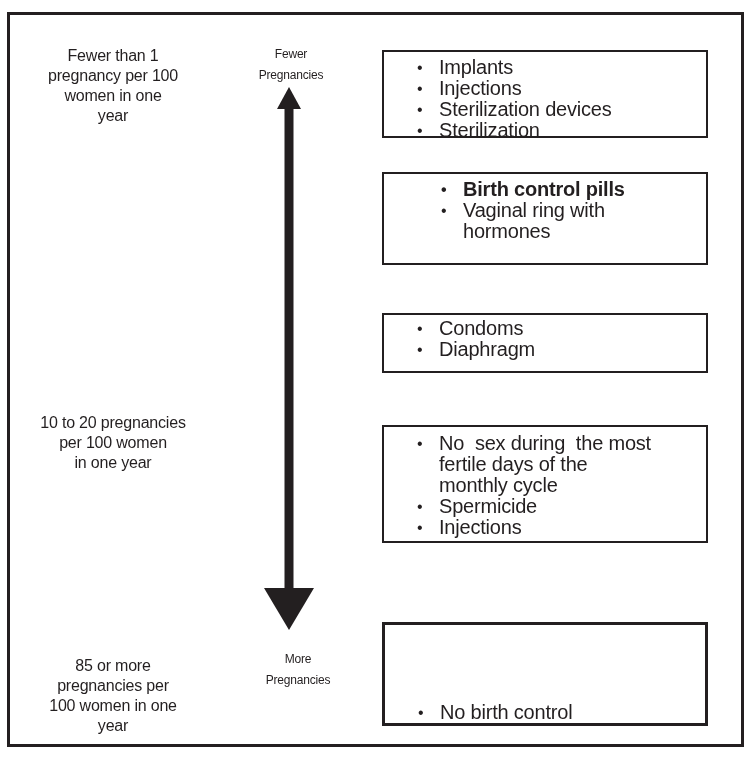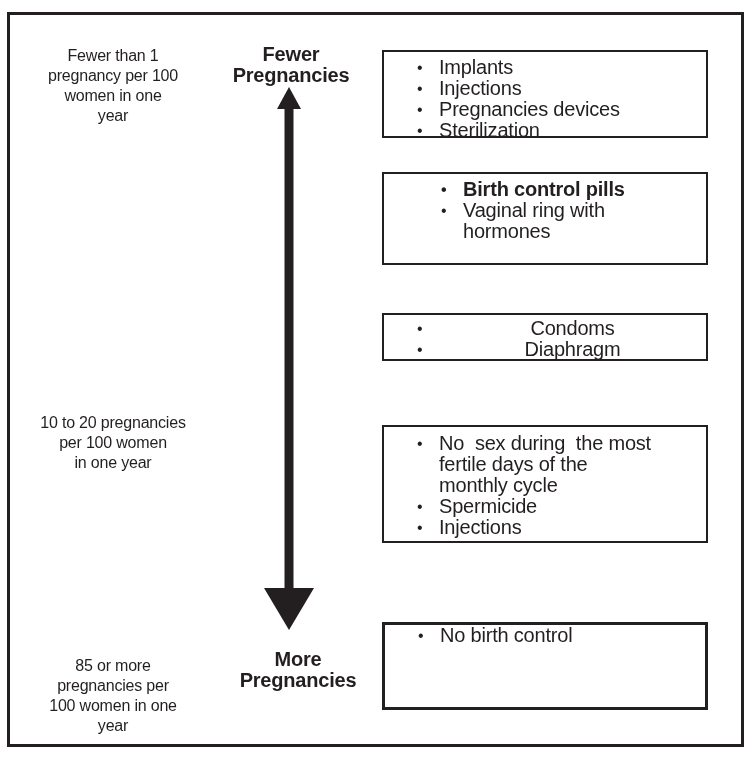--- a/index.html
+++ b/index.html
@@ -37,22 +37,22 @@
     white-space: pre-line;
     letter-spacing: -0.2px;
   }
   .rate-top    { top: 46px; }
   .rate-middle { top: 377px; margin-top: 36px; }
   .rate-bottom { top: 632px; margin-top: 24px; }
   .axis-label {
     position: absolute;
     width: 160px;
     text-align: center;
-    font-weight: bold;
-    font-size: 20px;
+    font-weight: normal;
+    font-size: 12px;
     line-height: 21px;
     white-space: pre-line;
     letter-spacing: -0.2px;
   }
   .axis-top    { left: 211px; top: 44px; }
   .axis-bottom { left: 218px; top: 649px; }
   .arrow-svg {
     position: absolute;
     left: 259px;
     top: 86px;
@@ -60,28 +60,28 @@
   .method-box {
     position: absolute;
     left: 382px;
     width: 326px;
     border: 2px solid #231f20;
     box-sizing: border-box;
     background: #ffffff;
   }
   .box-1 { top: 50px;  height: 88px;  }
   .box-2 { top: 172px; height: 93px; padding-left: 24px;  }
-  .box-3 { top: 313px; height: 48px; text-align: center;  }
+  .box-3 { top: 313px; height: 60px;  }
   .box-4 { top: 425px; height: 118px; }
   .box-5 {
     top: 622px;
-    height: 88px;
+    height: 104px;
     border-width: 3px;
     display: flex;
-    align-items: flex-start;
+    align-items: flex-end;
   }
   .method-list {
     margin: 0;
     padding: 5px 8px 0 0;
     list-style: none;
     width: 100%;
   }
   .box-1 .method-list { padding-top: 5px; }
   .box-2 .method-list { padding-top: 5px; }
   .box-3 .method-list { padding-top: 3px; }
@@ -134,21 +134,21 @@
   <svg class="arrow-svg" width="60" height="548" viewBox="0 0 60 548" aria-hidden="true">
     <polygon points="30,1 18,23 42,23" fill="#231f20"></polygon>
     <rect x="25.5" y="20" width="9" height="486" fill="#231f20"></rect>
     <polygon points="5,502 55,502 30,544" fill="#231f20"></polygon>
   </svg>
 
   <div class="method-box box-1">
     <ul class="method-list">
       <li>Implants</li>
       <li>Injections</li>
-      <li>Pregnancies devices</li>
+      <li>Sterilization devices</li>
       <li>Sterilization</li>
     </ul>
   </div>
 
   <div class="method-box box-2">
     <ul class="method-list">
       <li class="bold">Birth control pills</li>
       <li>Vaginal ring with
 hormones</li>
     </ul>

